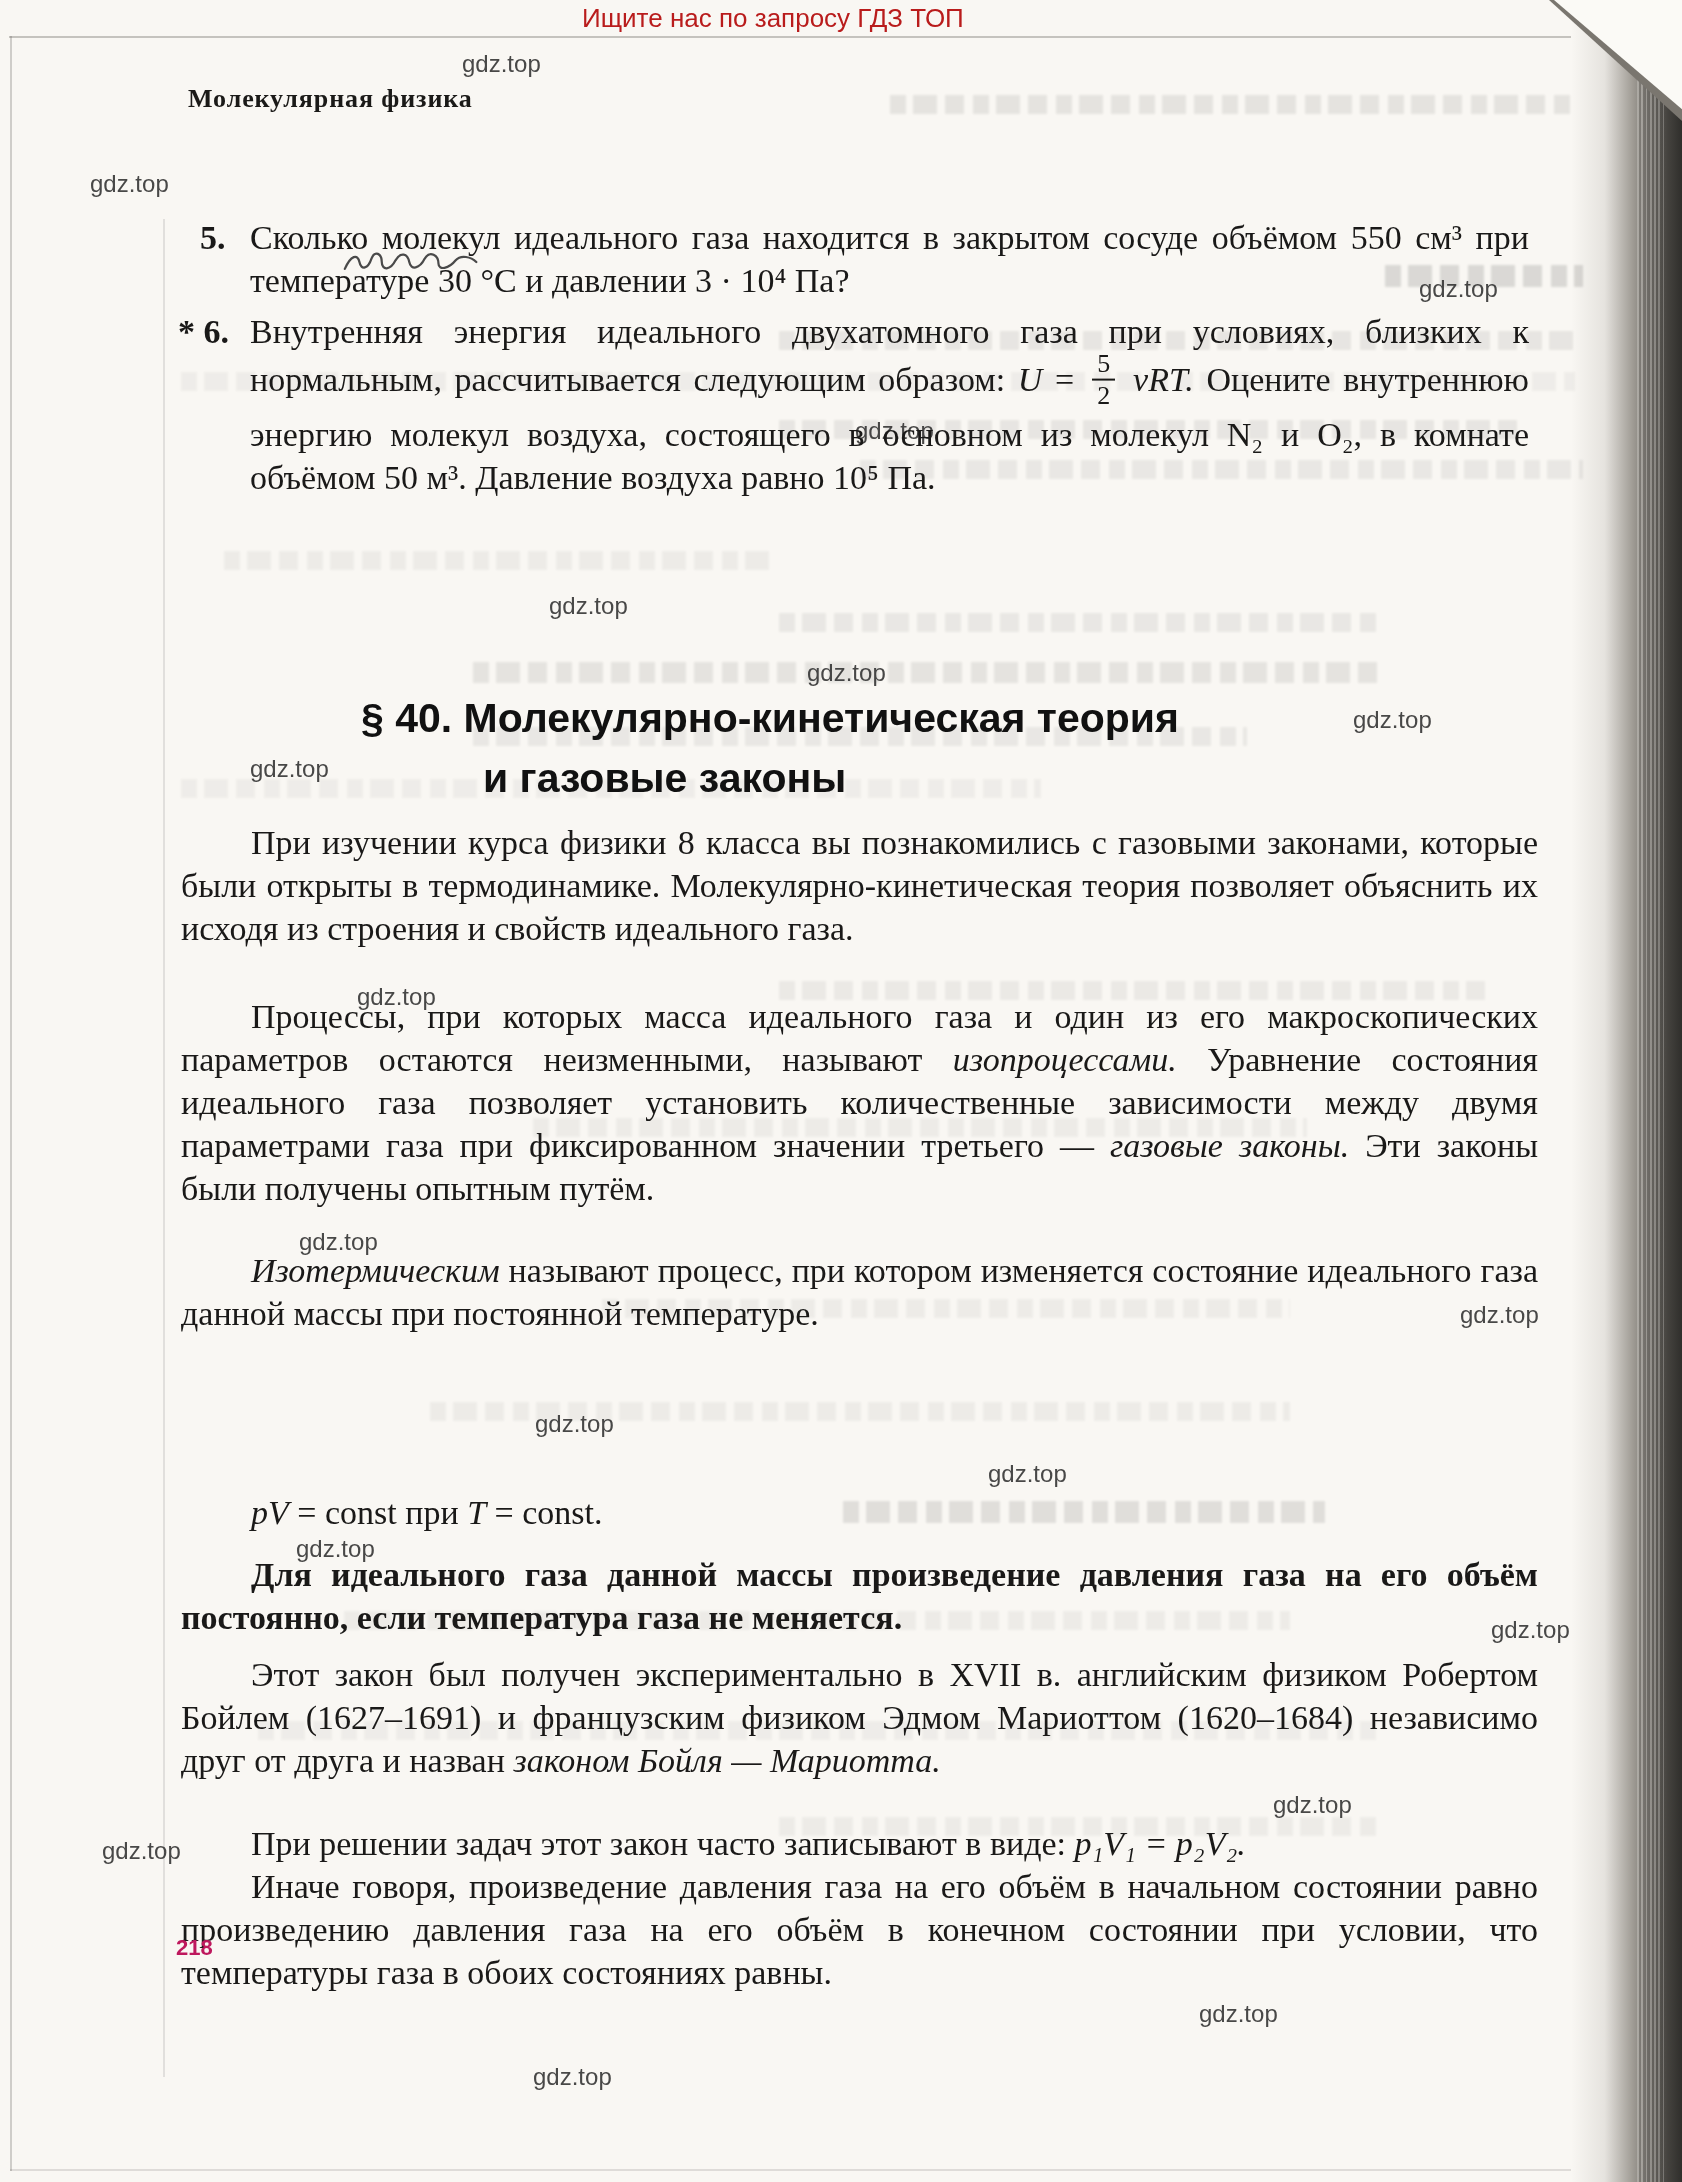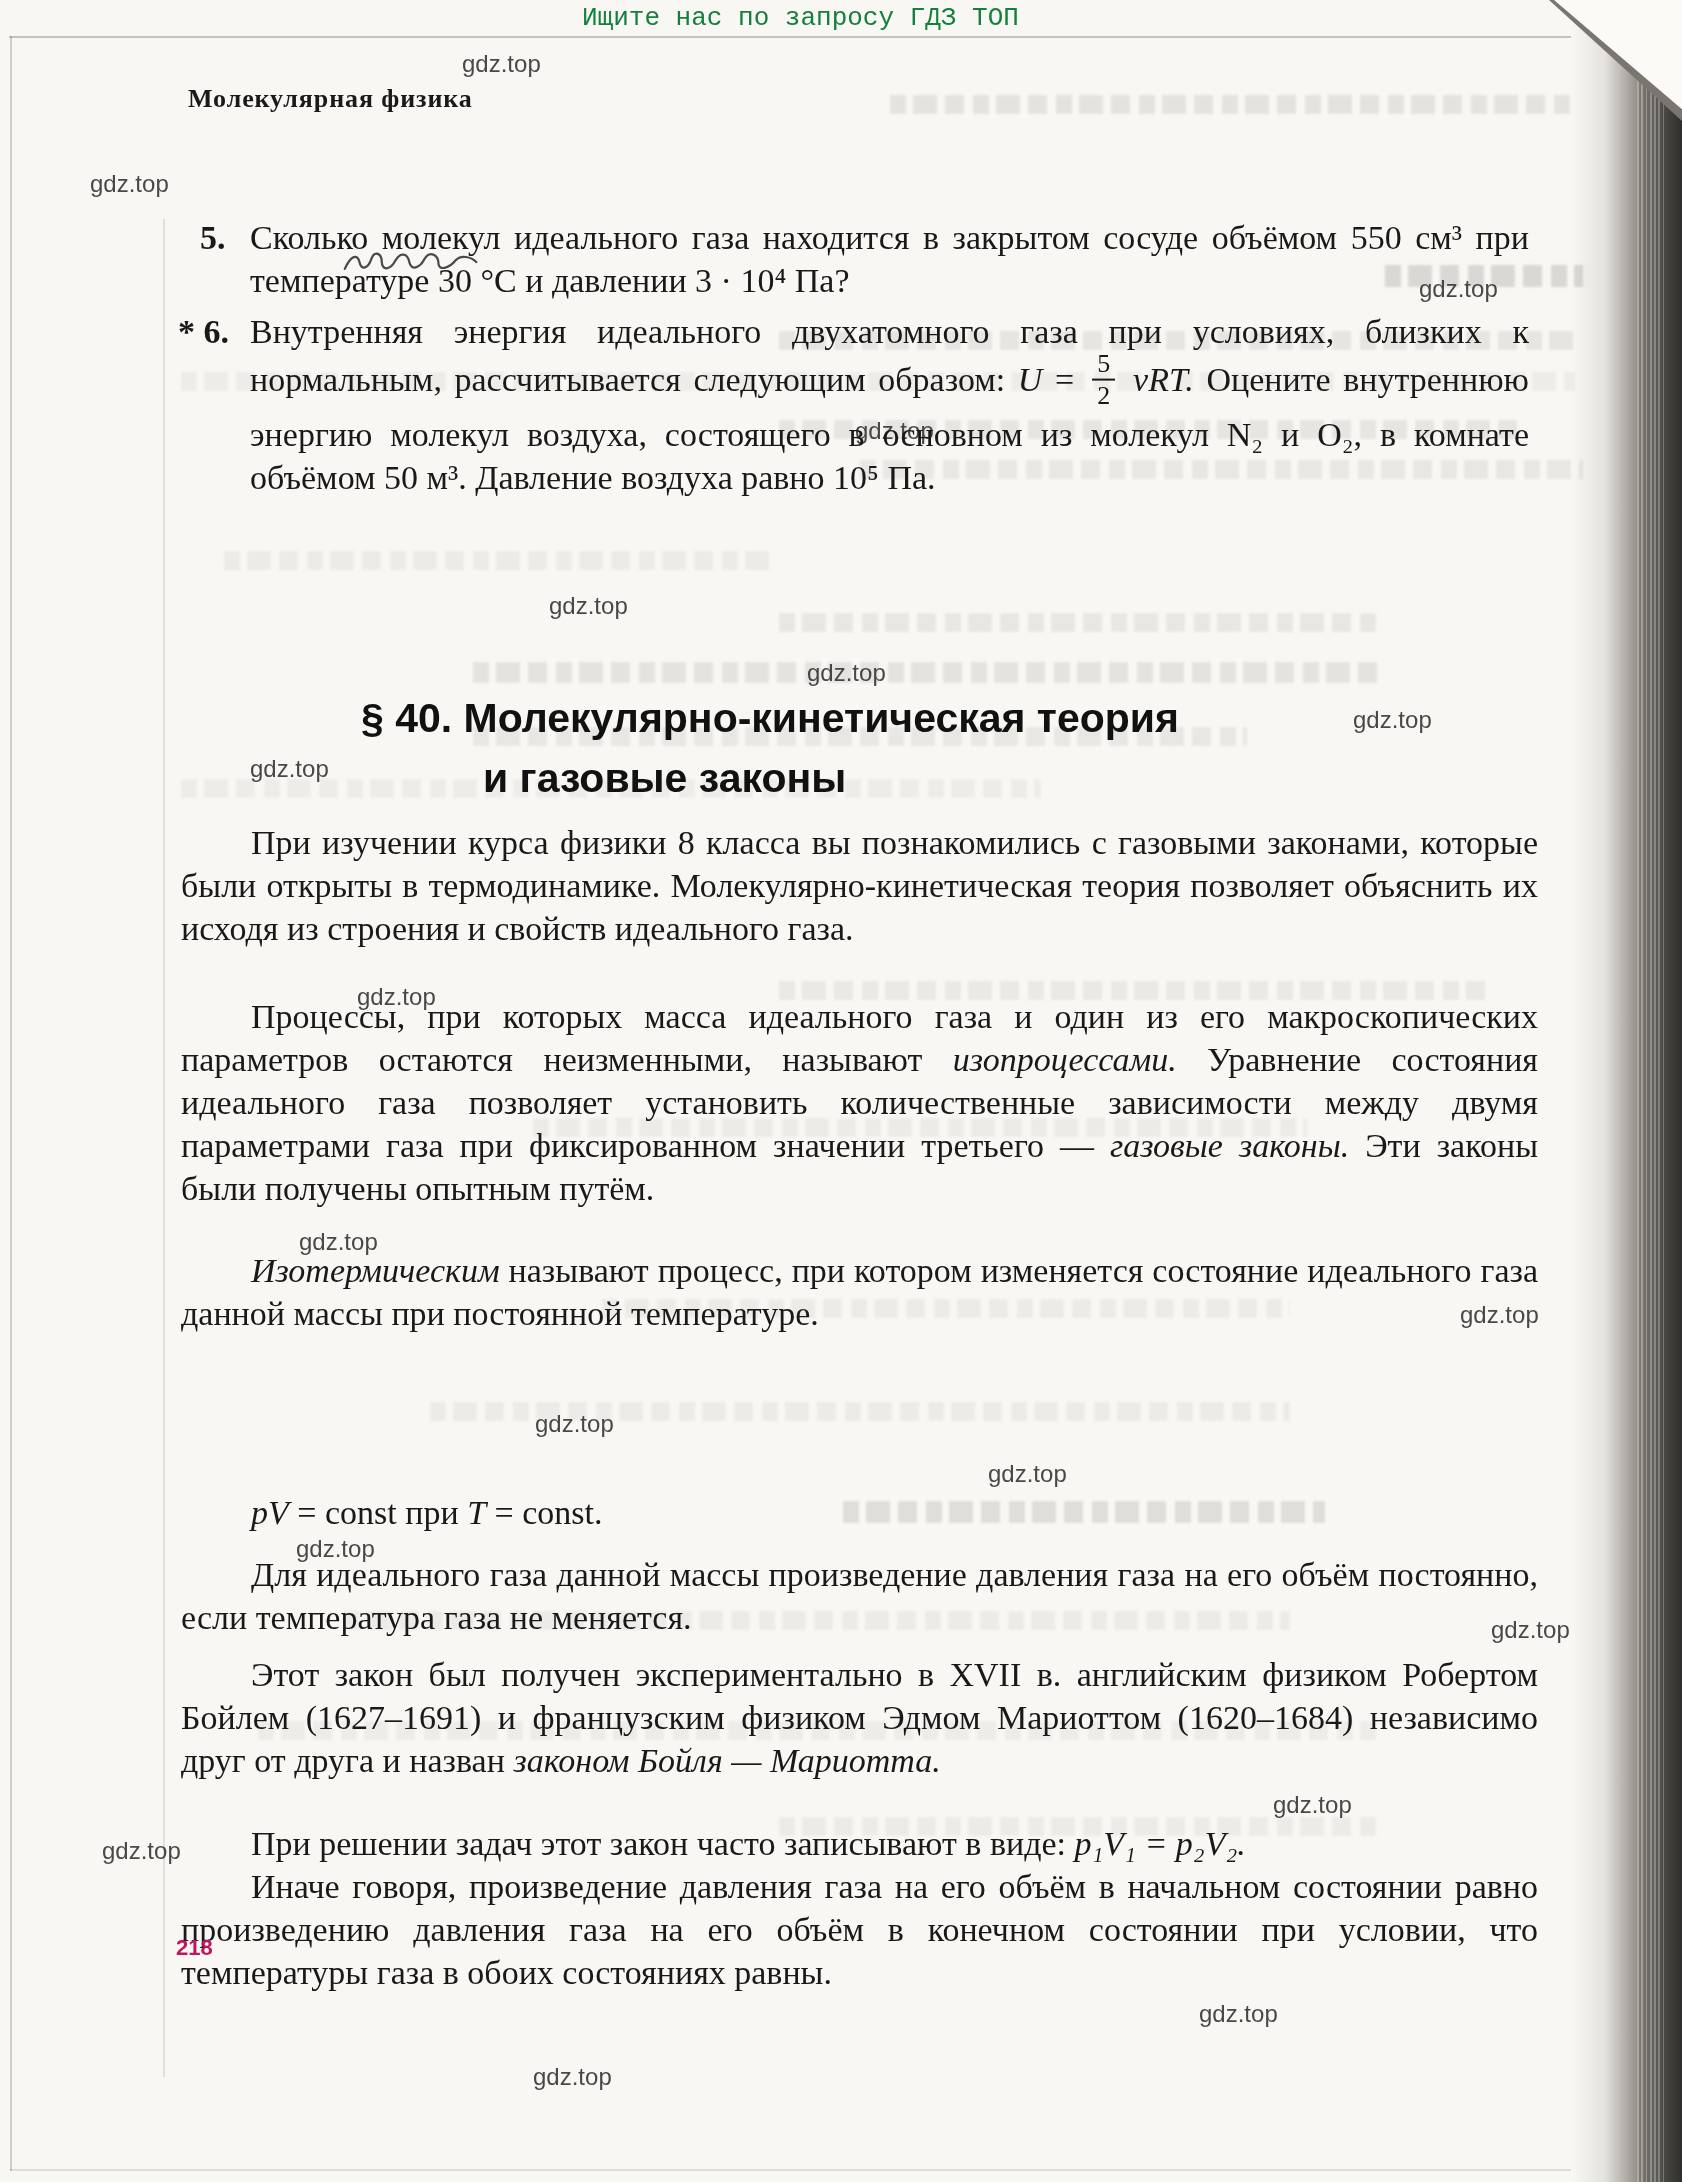--- a/index.html
+++ b/index.html
@@ -21,33 +21,33 @@
     background:repeating-linear-gradient(90deg,rgba(250,248,244,.55) 0 1.7px,rgba(70,68,64,.45) 1.7px 4.3px);}
   .corner-shade{position:absolute;top:0;right:0;width:134px;height:122px;background:#7a766f;
     clip-path:polygon(0 0,100% 0,100% 100%);}
   .corner-curl{position:absolute;top:0;right:0;width:129px;height:110px;background:#fbfaf6;
     clip-path:polygon(0 0,100% 0,100% 100%);}
   .crease{position:absolute;left:163px;top:219px;width:1.7px;height:1858px;background:rgba(100,100,100,.16);}
   .bleed{position:absolute;height:19px;opacity:.08;filter:blur(1px);
     background:repeating-linear-gradient(90deg,#40403e 0 15.5px,transparent 15.5px 23px,#40403e 23px 47px,transparent 47px 55px,#40403e 55px 74px,transparent 74px 83px);}
   .squiggle{position:absolute;left:342px;top:250px;width:138px;height:27.5px;}
   
-  .promo{position:absolute;left:582px;top:3.4px;font-family:Liberation Mono, monospace;
-    font-size:26px;color:#15803d;}
+  .promo{position:absolute;left:582px;top:3.4px;font-family:Liberation Sans, sans-serif;
+    font-size:26px;color:#b91c1c;}
   .wm{position:absolute;font-family:"Liberation Sans",sans-serif;font-size:24px;color:#303030;opacity:.88;}
   .running-header{position:absolute;left:188px;top:84px;font-family:Liberation Serif, serif;
     font-weight:bold;font-size:26px;letter-spacing:0.9px;color:#1b1a18;}
   
   .para{position:absolute;left:181px;width:1357px;font-size:34px;line-height:43px;
     text-align:justify;text-indent:70px;}
   .item{left:250px;width:1279px;text-indent:0;}
   .hang{position:absolute;left:-50px;top:0;font-weight:bold;}
   .hang-star{left:-72px;}
   .it{font-style:italic;}
-  .bold{font-weight:normal;}
+  .bold{font-weight:bold;}
   .section-title{position:absolute;left:361px;top:688px;font-family:"Liberation Sans",sans-serif;
     font-weight:bold;font-size:41px;line-height:60px;color:#111;}
   .title-line2{margin-left:122px;}
   .frac{display:inline-block;vertical-align:middle;text-align:center;font-size:26px;
     line-height:1.08;margin:0 5.2px;transform:translateY(-3.4px);}
   .fnum{display:block;border-bottom:2.6px solid #1a1918;padding:0 5.2px 0.9px;}
   .fden{display:block;padding-top:0.9px;}
   .nowrap{white-space:nowrap;}
   .page-number{position:absolute;left:176px;top:1935px;font-family:"Liberation Sans",sans-serif;
     font-weight:bold;font-size:22px;color:#be185d;}

